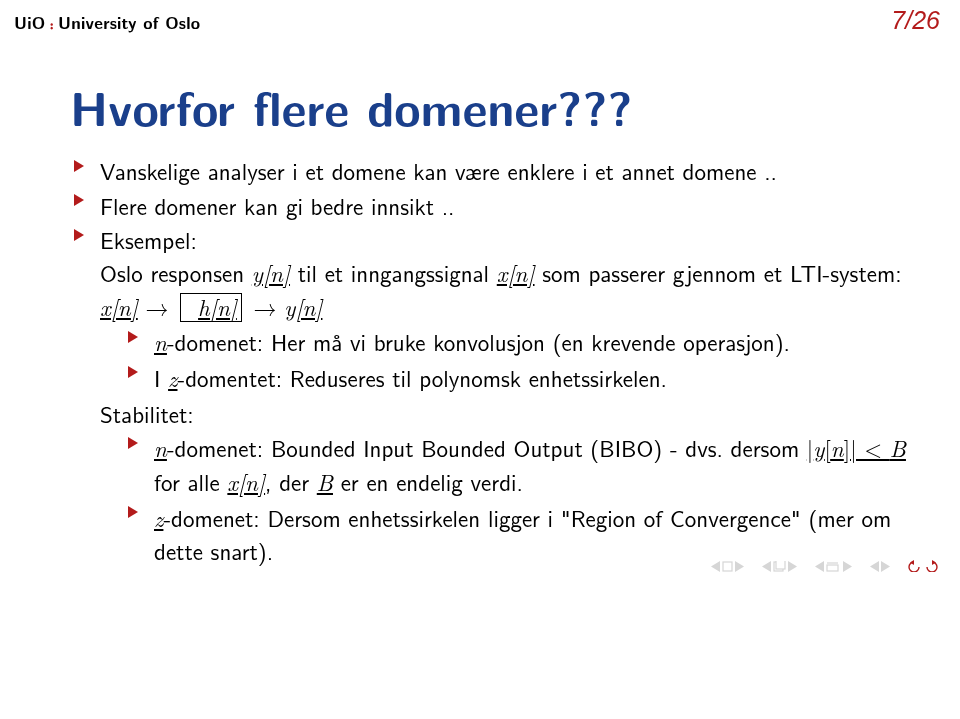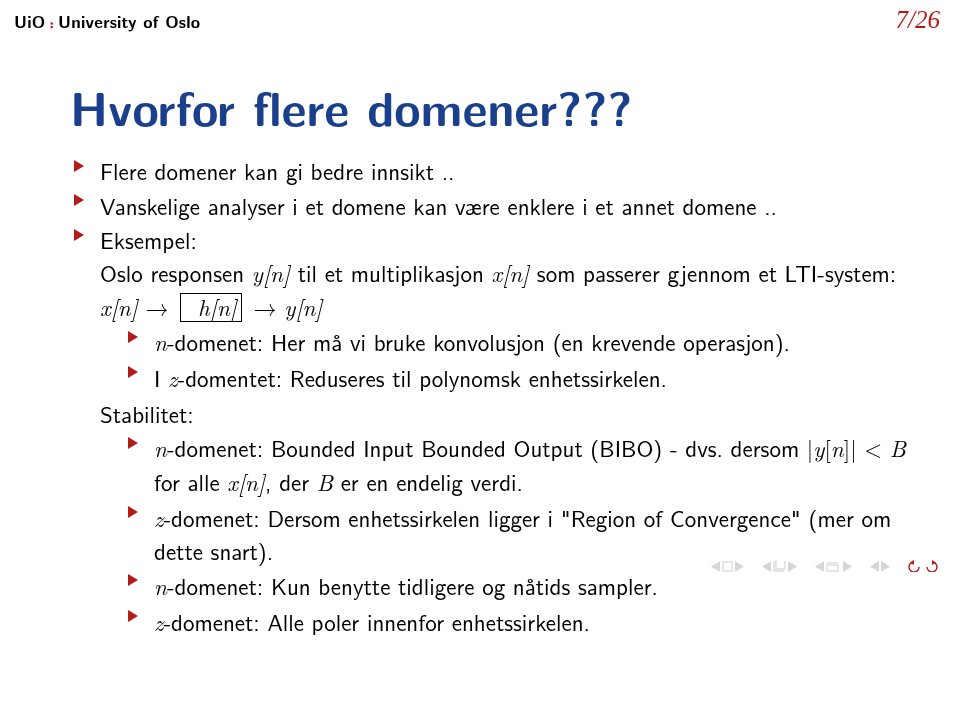--- a/index.html
+++ b/index.html
@@ -42,21 +42,21 @@
     font-weight: bold;
     margin: 0 2px;
     font-size: 14px;
     display: inline-block;
     vertical-align: middle;
   }
   .header-right {
     color: #b31b1b;
     font-style: italic;
     font-size: 25px;
-    font-family: Liberation Serif, serif;
+    font-family: Liberation Sans, sans-serif;
   }
   .content {
     position: absolute;
     top: 72px;
     left: 70px;
     right: 40px;
   }
   .title {
     color: #1a3f8b;
     font-weight: bold;
@@ -93,20 +93,21 @@
     width: 0;
     height: 0;
     border-top: 6px solid transparent;
     border-bottom: 6px solid transparent;
     border-left: 10px solid #b31b1b;
     transform: translateY(-50%);
   }
   .math {
     font-style: italic;
     font-family: "Latin Modern Roman", "Computer Modern", Georgia, serif;
+    text-decoration: underline;
   }
   .rm {
     font-style: normal;
   }
   .hbox {
     display: inline-block;
     border: 1px solid #000;
     padding: 0 4px 2px 17px;
     margin: 0 4px;
     line-height: 1.1;
@@ -140,61 +141,51 @@
     </div>
     <div class="header-right">7/26</div>
   </div>
 
   <div class="content">
     <div class="title">Hvorfor flere domener???</div>
 
     <ul class="outer">
       <li>
         <span class="tri"></span>
-        <span>Flere domener kan gi bedre innsikt ..</span>
+        <span>Vanskelige analyser i et domene kan være enklere i et annet domene ..</span>
       </li>
       <li>
         <span class="tri"></span>
-        <span>Vanskelige analyser i et domene kan være enklere i et annet domene ..</span>
+        <span>Flere domener kan gi bedre innsikt ..</span>
       </li>
       <li>
         <span class="tri"></span>
         <span>Eksempel:</span><br>
         <span>
-          <span>Oslo responsen </span><span class="math">y[n]</span><span> til et multiplikasjon </span><span class="math">x[n]</span><span> som passerer gjennom et LTI-system: </span><span class="math">x[n]</span><span> → </span><span class="hbox math">h[n]</span><span> → </span><span class="math">y[n]</span>
+          <span>Oslo responsen </span><span class="math">y[n]</span><span> til et inngangssignal </span><span class="math">x[n]</span><span> som passerer gjennom et LTI-system: </span><span class="math">x[n]</span><span> → </span><span class="hbox math">h[n]</span><span> → </span><span class="math">y[n]</span>
         </span>
         <ul class="inner">
           <li>
             <span class="tri"></span>
             <span class="math">n</span><span>-domenet: Her må vi bruke konvolusjon (en krevende operasjon).</span>
           </li>
           <li>
             <span class="tri"></span>
             <span>I </span><span class="math">z</span><span>-domentet: Reduseres til polynomsk enhetssirkelen.</span>
           </li>
         </ul>
         <div class="" style="margin-left:0px">Stabilitet:</div>
         <ul class="inner">
           <li>
             <span class="tri"></span>
             <span class="math">n</span><span>-domenet: Bounded Input Bounded Output (BIBO) - dvs. dersom </span><span class="math"><span class="rm">|</span>y<span class="rm">[</span>n<span class="rm">]| &lt; </span>B</span><span> for alle </span><span class="math">x[n]</span><span>, der </span><span class="math">B</span><span> er en endelig verdi.</span>
           </li>
           <li>
             <span class="tri"></span>
             <span class="math">z</span><span>-domenet: Dersom enhetssirkelen ligger i "Region of Convergence" (mer om dette snart).</span>
-          </li>
-        </ul>
-        <ul class="inner">
-          <li>
-            <span class="tri"></span>
-            <span class="math">n</span><span>-domenet: Kun benytte tidligere og nåtids sampler.</span>
-          </li>
-          <li>
-            <span class="tri"></span>
-            <span class="math">z</span><span>-domenet: Alle poler innenfor enhetssirkelen.</span>
           </li>
         </ul>
       </li>
     </ul>
   </div>
 
   <div class="nav">
     <span class="grp">
       <svg width="9" height="11">
           <polygon points="9,0 0,5.5 9,11" fill="#d6d6d6"></polygon>

